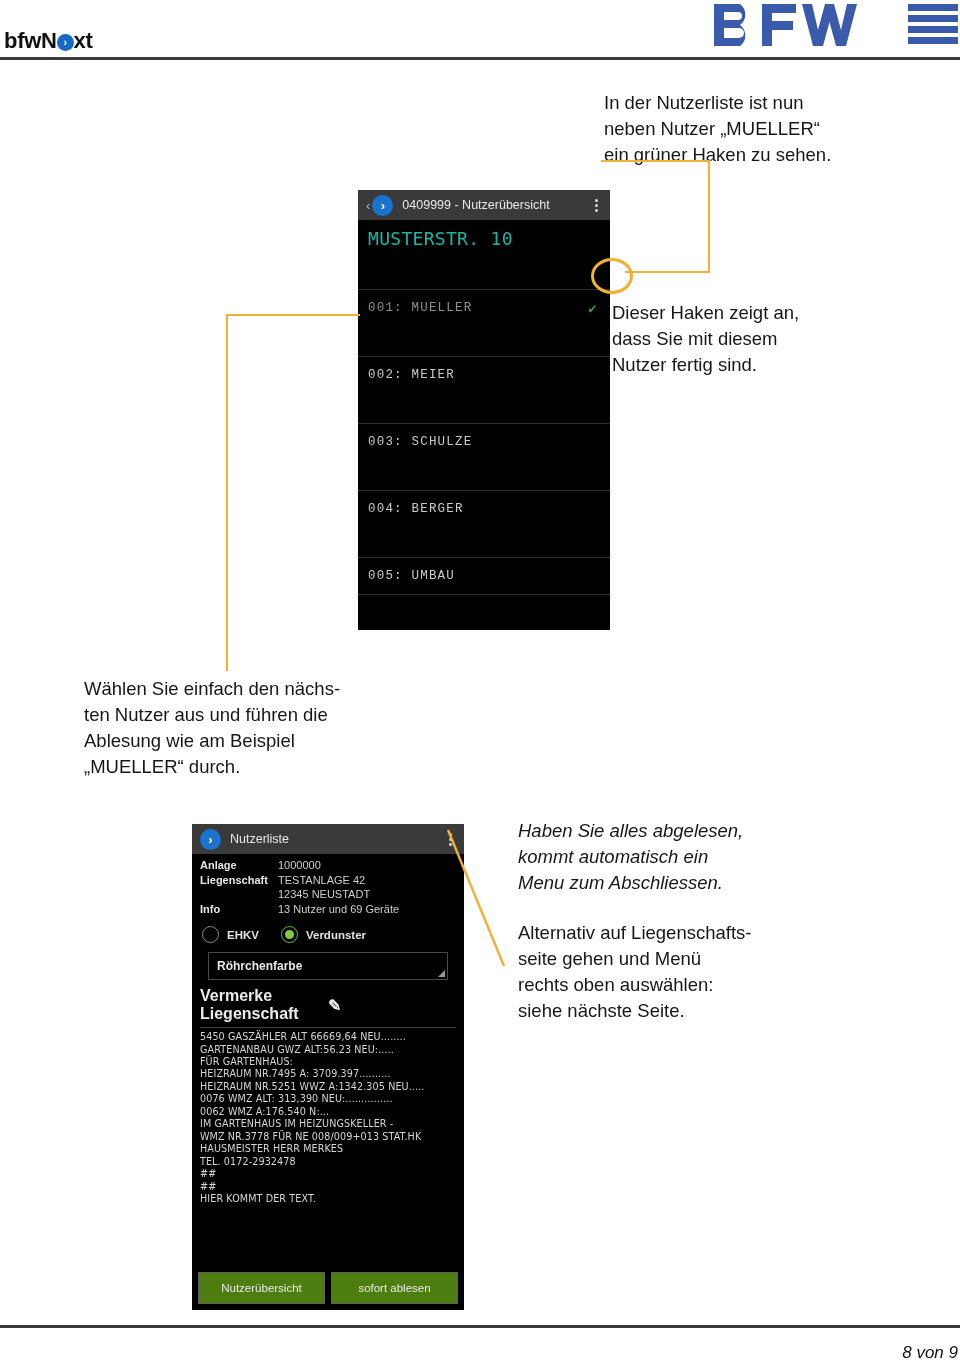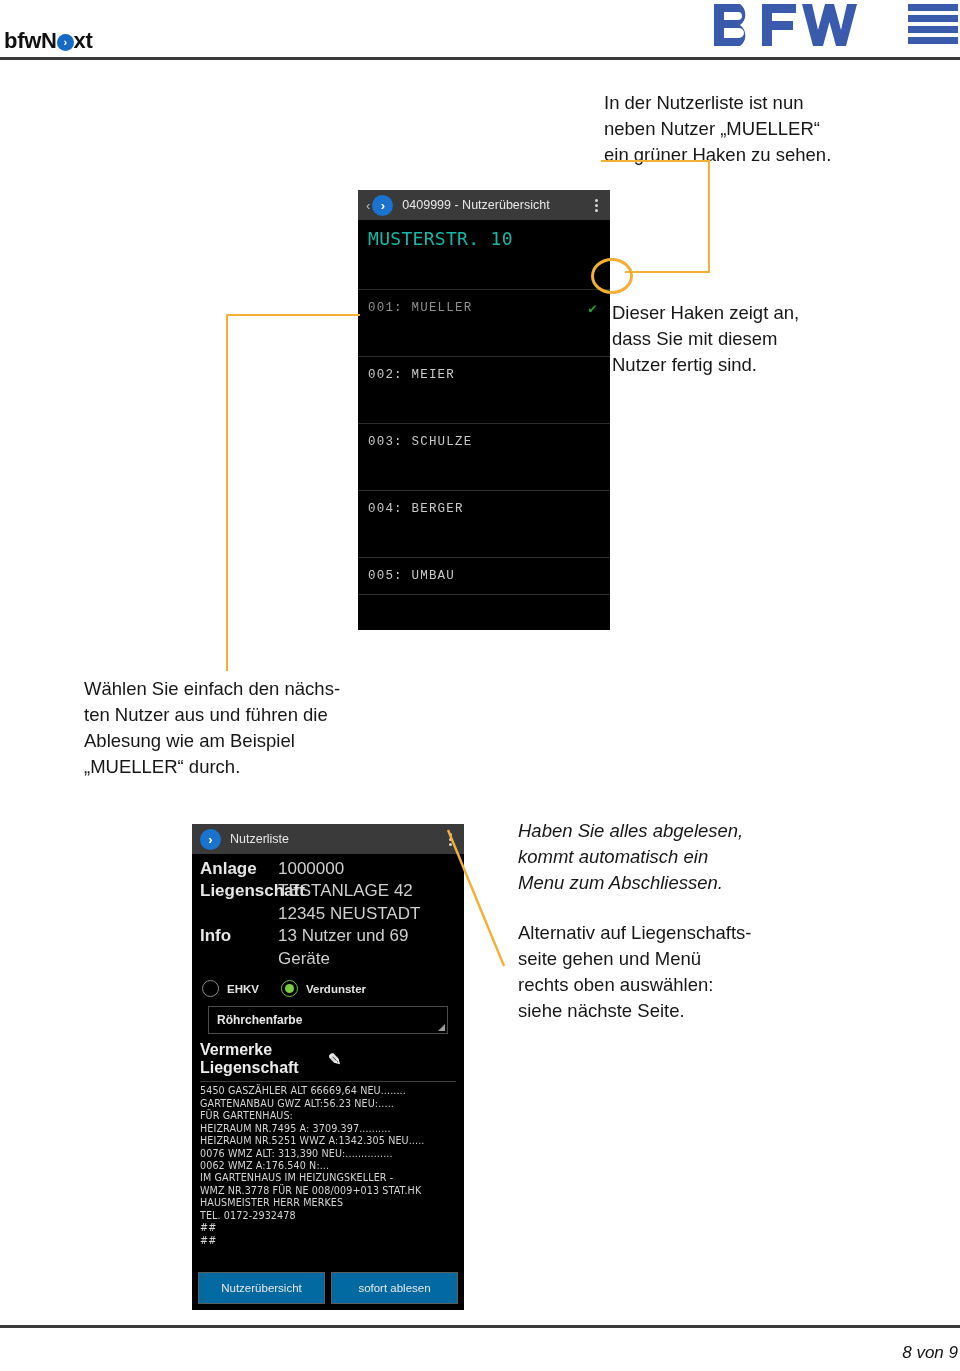--- a/index.html
+++ b/index.html
@@ -59,21 +59,21 @@
                border-top:1px solid #2e2e2e;color:#c9c9c9;font-size:12.5px;
                letter-spacing:1.2px;font-family:Liberation Mono, monospace;
                position:relative;margin-top:30px;}
   #phone1 .row.done{color:#8e8e8e;}
   #phone1 .row .chk{position:absolute;right:12px;color:#2f9e3f;font-size:14px;font-weight:bold;}
   #phone1 .filler{border-top:1px solid #2e2e2e;height:100%;}
 
   
   #phone2{left:192px;top:824px;width:272px;height:486px;}
   #phone2 .kv{padding:4px 0 2px 0;}
-  #phone2 .kvrow{display:flex;font-size:17px;line-height:1.32;padding:0 8px;}
+  #phone2 .kvrow{display:flex;font-size:11px;line-height:1.32;padding:0 8px;}
   #phone2 .kvk{width:78px;flex:0 0 78px;color:#e6e6e6;font-weight:bold;}
   #phone2 .kvv{color:#cfcfcf;}
   #phone2 .radios{display:flex;align-items:center;gap:8px;padding:8px 10px 7px;}
   #phone2 .rb{width:15px;height:15px;border-radius:50%;border:1px solid #8a8a8a;
               background:#000;display:inline-block;flex:0 0 auto;position:relative;}
   #phone2 .rb.on{border-color:#6dbf3a;}
   #phone2 .rb.on::after{content:"";position:absolute;inset:3px;border-radius:50%;background:#7ccd3f;}
   #phone2 .rlabel{color:#e2e2e2;font-size:11.5px;font-weight:bold;margin-right:14px;}
   #phone2 .field{margin:2px 16px 0;border:1px solid #4a4a4a;height:26px;display:flex;
                  align-items:center;padding:0 8px;color:#e8e8e8;font-size:12px;
@@ -81,21 +81,21 @@
   #phone2 .field .corner{position:absolute;right:2px;bottom:2px;width:0;height:0;
                  border-left:7px solid transparent;border-bottom:7px solid #9a9a9a;}
   #phone2 .sect{margin:7px 8px 0;display:flex;align-items:center;
                 border-bottom:1px solid #3d3d3d;padding-bottom:4px;}
   #phone2 .sect span{color:#ececec;font-size:16px;font-weight:bold;flex:1;}
   #phone2 .pencil{color:#d6d6d6;font-size:12px;}
   #phone2 .notes{padding:3px 8px 0;color:#d5d5d5;font-size:9.6px;line-height:1.30;
                  white-space:pre-line;font-family:"DejaVu Sans",sans-serif;letter-spacing:.1px;}
   #phone2 .btns{position:absolute;left:0;bottom:0;width:100%;display:flex;
                 padding:6px;box-sizing:border-box;gap:6px;background:#000;}
-  #phone2 .btn{flex:1;height:30px;background:#0369a1;border:1px solid #5d5d5d;
+  #phone2 .btn{flex:1;height:30px;background:#4d7c0f;border:1px solid #5d5d5d;
                display:flex;align-items:center;justify-content:center;
                color:#e9e9e9;font-size:11.5px;margin-top:20px;}
 </style>
 </head>
 <body>
 
 <div class="page">
 
   <div class="hdr">
     <div class="brand">

